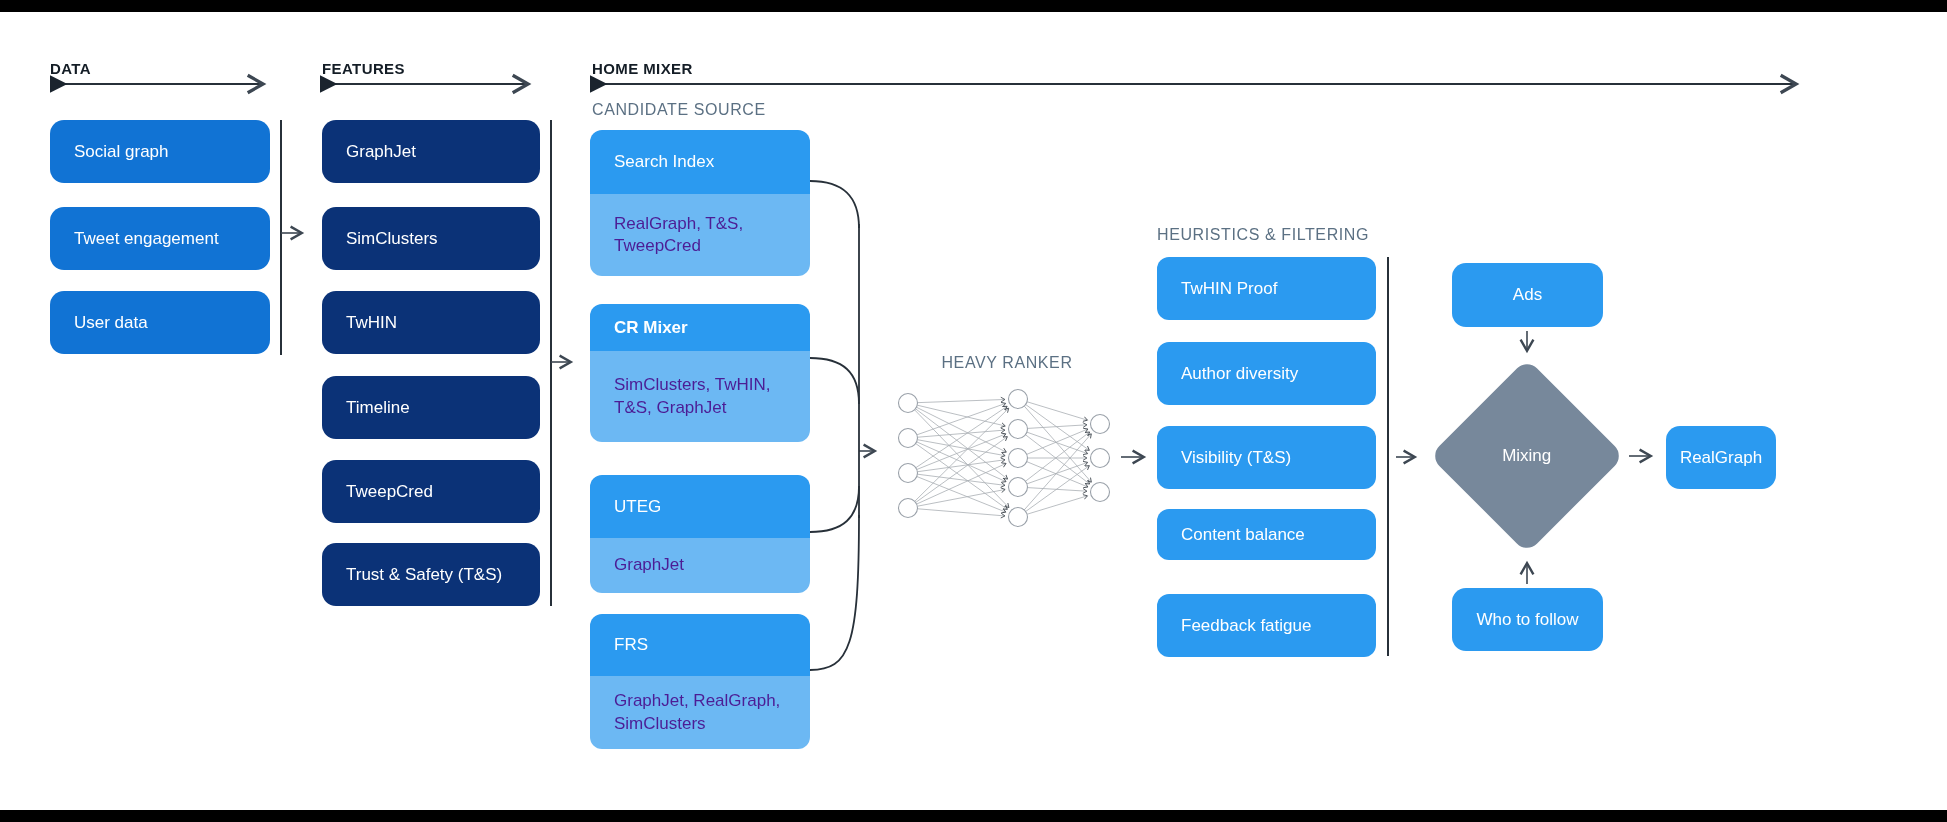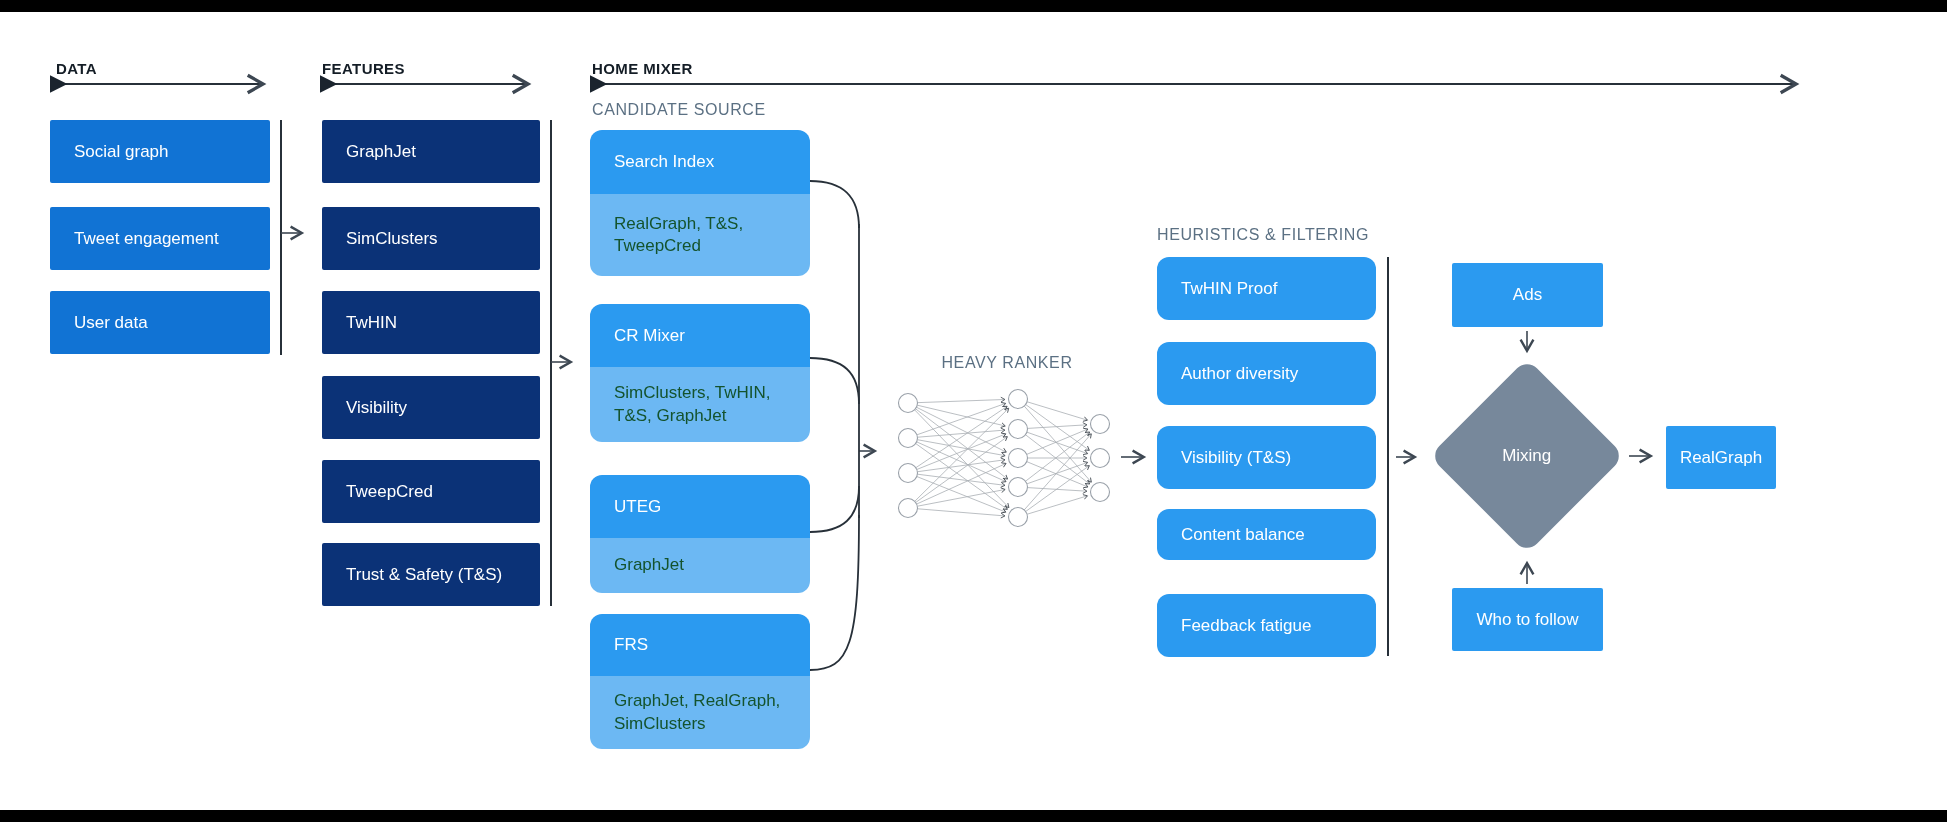--- a/index.html
+++ b/index.html
@@ -1,69 +1,69 @@
 <!DOCTYPE html>
 <html style="--box_blue: #1173d4; --box_navy: #0b3277; --bright_blue: #2b9af0; --light_blue: #6cb8f3; --diamond_gray: #77889b; --header_text: #141d26; --sublabel_text: #5b7083; --line_dark: #273039;"><head>
 <meta charset="utf-8">
 <style>
   html,body{margin:0;padding:0;background:#fff;}
   body{font-family:"Liberation Sans",sans-serif;}
   #stage{position:relative;width:1947px;height:822px;background:#ffffff;overflow:hidden;}
   .black-bar{position:absolute;left:0;width:1947px;height:12px;background:#000;}
   .sec-label{position:absolute;font-size:15px;font-weight:bold;color:var(--header_text,#141d26);letter-spacing:.4px;white-space:nowrap;}
   .sub-label{position:absolute;font-size:16px;font-weight:normal;color:var(--sublabel_text,#5b7083);letter-spacing:.6px;white-space:nowrap;}
-  .box{position:absolute;box-sizing:border-box;border-radius:2px;color:#fff;font-size:17px;font-weight:500;
+  .box{position:absolute;box-sizing:border-box;border-radius:14px;color:#fff;font-size:17px;font-weight:500;
        display:flex;align-items:center;padding-left:24px;white-space:nowrap;}
   .box.center{justify-content:center;padding-left:0;}
   .blue{background:var(--box_blue,#1173d4);}
   .navy{background:var(--box_navy,#0b3277);}
   .bright{background:var(--bright_blue,#2b9af0);}
   .compound{position:absolute;box-sizing:border-box;border-radius:12px;overflow:hidden;display:flex;flex-direction:column;}
   .compound .head{box-sizing:border-box;background:var(--bright_blue,#2b9af0);color:#fff;font-size:17px;font-weight:500;
        display:flex;align-items:center;padding-left:24px;flex:0 0 auto;}
-  .compound .body{box-sizing:border-box;background:var(--light_blue,#6cb8f3);color:#14532d;font-size:17px;font-weight:500;
+  .compound .body{box-sizing:border-box;background:var(--light_blue,#6cb8f3);color:#4c1d95;font-size:17px;font-weight:500;
        display:flex;align-items:center;padding:6px 26px 6px 24px;flex:1 1 auto;line-height:1.32;}
   .hbox{border-radius:12px;}
   #diamond{position:absolute;left:1458px;top:387px;width:138px;height:138px;background:var(--diamond_gray,#77889b);
        border-radius:14px;transform:rotate(45deg);display:flex;align-items:center;justify-content:center;}
   #diamond span{transform:rotate(-45deg);color:#fff;font-size:17px;font-weight:500;}
   #overlay{position:absolute;left:0;top:0;pointer-events:none;}
   #hr-label{position:absolute;left:927px;top:354px;width:160px;text-align:center;}
 </style>
 </head>
 <body>
 
 <div id="stage">
   <div class="black-bar" style="top:0;"></div>
   <div class="black-bar" style="top:810px;"></div>
 
-  <div class="sec-label" style="left:56px;top:60px;">DATA</div>
+  <div class="sec-label" style="left:50px;top:60px;">DATA</div>
   <div class="sec-label" style="left:322px;top:60px;">FEATURES</div>
   <div class="sec-label" style="left:592px;top:60px;">HOME MIXER</div>
   <div class="sub-label" style="left:592px;top:101px;">CANDIDATE SOURCE</div>
   <div class="sub-label" style="left:1157px;top:226px;">HEURISTICS &amp; FILTERING</div>
   <div class="sub-label" id="hr-label">HEAVY RANKER</div>
 
   <div class="box blue" style="left:50px;top:120px;width:220px;height:63px;">Social graph</div>
   <div class="box blue" style="left:50px;top:207px;width:220px;height:63px;">Tweet engagement</div>
   <div class="box blue" style="left:50px;top:291px;width:220px;height:63px;">User data</div>
 
   <div class="box navy" style="left:322px;top:120px;width:218px;height:63px;">GraphJet</div>
   <div class="box navy" style="left:322px;top:207px;width:218px;height:63px;">SimClusters</div>
   <div class="box navy" style="left:322px;top:291px;width:218px;height:63px;">TwHIN</div>
-  <div class="box navy" style="left:322px;top:376px;width:218px;height:63px;">Visibility</div>
+  <div class="box navy" style="left:322px;top:376px;width:218px;height:63px;">Timeline</div>
   <div class="box navy" style="left:322px;top:543px;width:218px;height:63px;">Trust &amp; Safety (T&amp;S)</div>
   <div class="box navy" style="left:322px;top:460px;width:218px;height:63px;">TweepCred</div>
 
   <div class="compound" style="left:590px;top:130px;width:220px;height:146px;">
     <div class="head" style="height:64px;">Search Index</div>
     <div class="body" style="white-space:normal;">RealGraph, T&amp;S, TweepCred</div>
   </div>
   <div class="compound" style="left:590px;top:304px;width:220px;height:138px;">
-    <div class="head" style="height:63px;">CR Mixer</div>
+    <div class="head" style="height:47px;font-weight:bold;">CR Mixer</div>
     <div class="body" style="white-space:normal;">SimClusters, TwHIN, T&amp;S, GraphJet</div>
   </div>
   <div class="compound" style="left:590px;top:475px;width:220px;height:118px;">
     <div class="head" style="height:63px;">UTEG</div>
     <div class="body" style="white-space:normal;">GraphJet</div>
   </div>
   <div class="compound" style="left:590px;top:614px;width:220px;height:135px;">
     <div class="head" style="height:62px;">FRS</div>
     <div class="body" style="white-space:normal;">GraphJet, RealGraph, SimClusters</div>
   </div>

